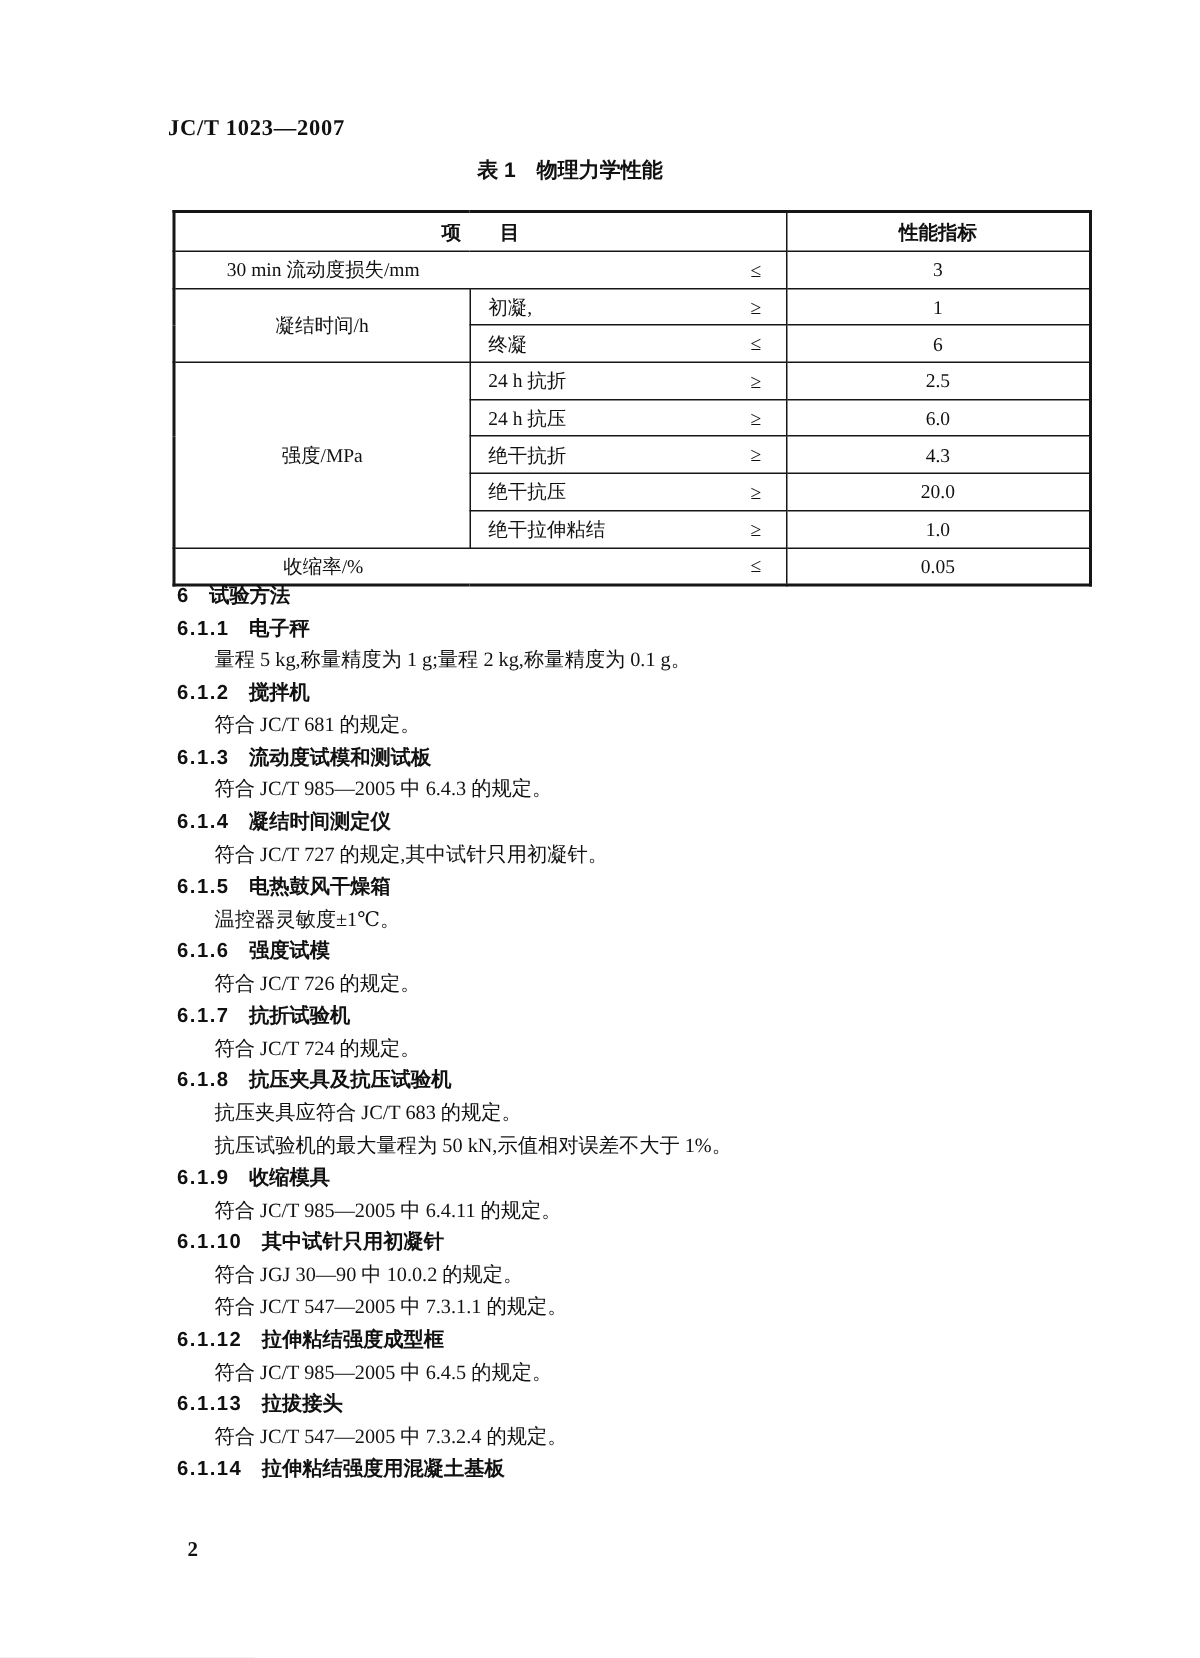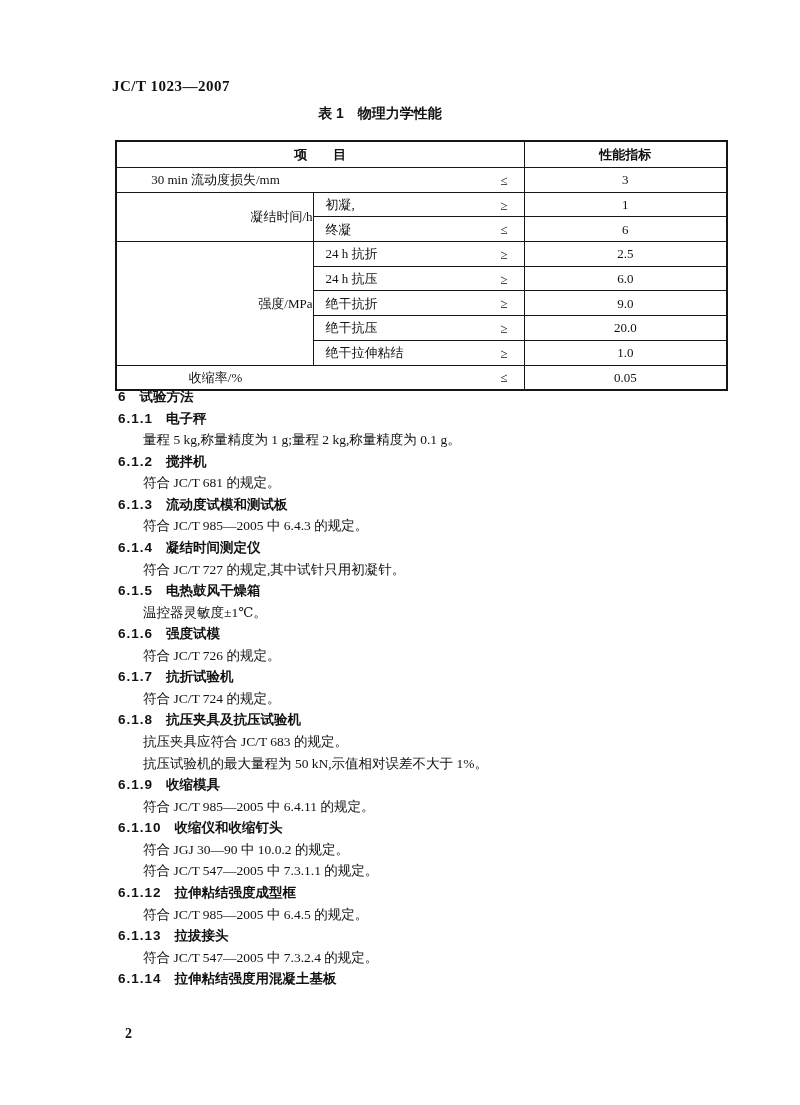--- a/index.html
+++ b/index.html
@@ -47,21 +47,21 @@
   }
   table.perf{border:2px solid #161616;}
   table.perf tr.hrow td{height:25px;font-weight:700;
     font-family:"Liberation Sans","DejaVu Sans",sans-serif;font-size:13px;}
   .c-center{text-align:center;}
   .c-merge{position:relative;}
   .c-merge .lbl{display:inline-block;width:197px;text-align:center;}
   .c-merge .op{position:absolute;right:16px;top:50%;transform:translateY(-50%);}
   .c-sub{position:relative;padding-left:12px !important;}
   .c-sub .op2{position:absolute;right:16px;top:50%;transform:translateY(-50%);}
-  .c-group{text-align:right;}
+  .c-group{text-align:center;}
   .c-val{text-align:center;}
   .op,.op2{font-size:13px;}
   
   .content{
     position:absolute;left:118px;top:386px;width:600px;
   }
   .ln{height:21.57px;line-height:21.57px;white-space:nowrap;}
   .ln.hd{
     font-family:"Liberation Sans","DejaVu Sans",sans-serif;
     font-weight:700;font-size:13.5px;
@@ -136,21 +136,21 @@
           <span>24 h 抗压</span>
           <span class="op2">≥</span>
         </td>
         <td class="c-val">6.0</td>
       </tr>
       <tr>
         <td class="c-sub">
           <span>绝干抗折</span>
           <span class="op2">≥</span>
         </td>
-        <td class="c-val">9.0</td>
+        <td class="c-val">4.3</td>
       </tr>
       <tr>
         <td class="c-sub">
           <span>绝干抗压</span>
           <span class="op2">≥</span>
         </td>
         <td class="c-val">20.0</td>
       </tr>
       <tr>
         <td class="c-sub">
@@ -196,21 +196,21 @@
     <div class="ln hd"><span class="num">6.1.7</span><span class="ttl">抗折试验机</span></div>
     <div class="ln bd">符合 JC/T 724 的规定。</div>
 
     <div class="ln hd"><span class="num">6.1.8</span><span class="ttl">抗压夹具及抗压试验机</span></div>
     <div class="ln bd">抗压夹具应符合 JC/T 683 的规定。</div>
     <div class="ln bd">抗压试验机的最大量程为 50 kN,示值相对误差不大于 1%。</div>
 
     <div class="ln hd"><span class="num">6.1.9</span><span class="ttl">收缩模具</span></div>
     <div class="ln bd">符合 JC/T 985—2005 中 6.4.11 的规定。</div>
 
-    <div class="ln hd"><span class="num">6.1.10</span><span class="ttl">收缩仪和收缩钉头</span></div>
+    <div class="ln hd"><span class="num">6.1.10</span><span class="ttl">其中试针只用初凝针</span></div>
     <div class="ln bd">符合 JGJ 30—90 中 10.0.2 的规定。</div>
 
     <div class="ln bd">符合 JC/T 547—2005 中 7.3.1.1 的规定。</div>
 
     <div class="ln hd"><span class="num">6.1.12</span><span class="ttl">拉伸粘结强度成型框</span></div>
     <div class="ln bd">符合 JC/T 985—2005 中 6.4.5 的规定。</div>
 
     <div class="ln hd"><span class="num">6.1.13</span><span class="ttl">拉拔接头</span></div>
     <div class="ln bd">符合 JC/T 547—2005 中 7.3.2.4 的规定。</div>
 

